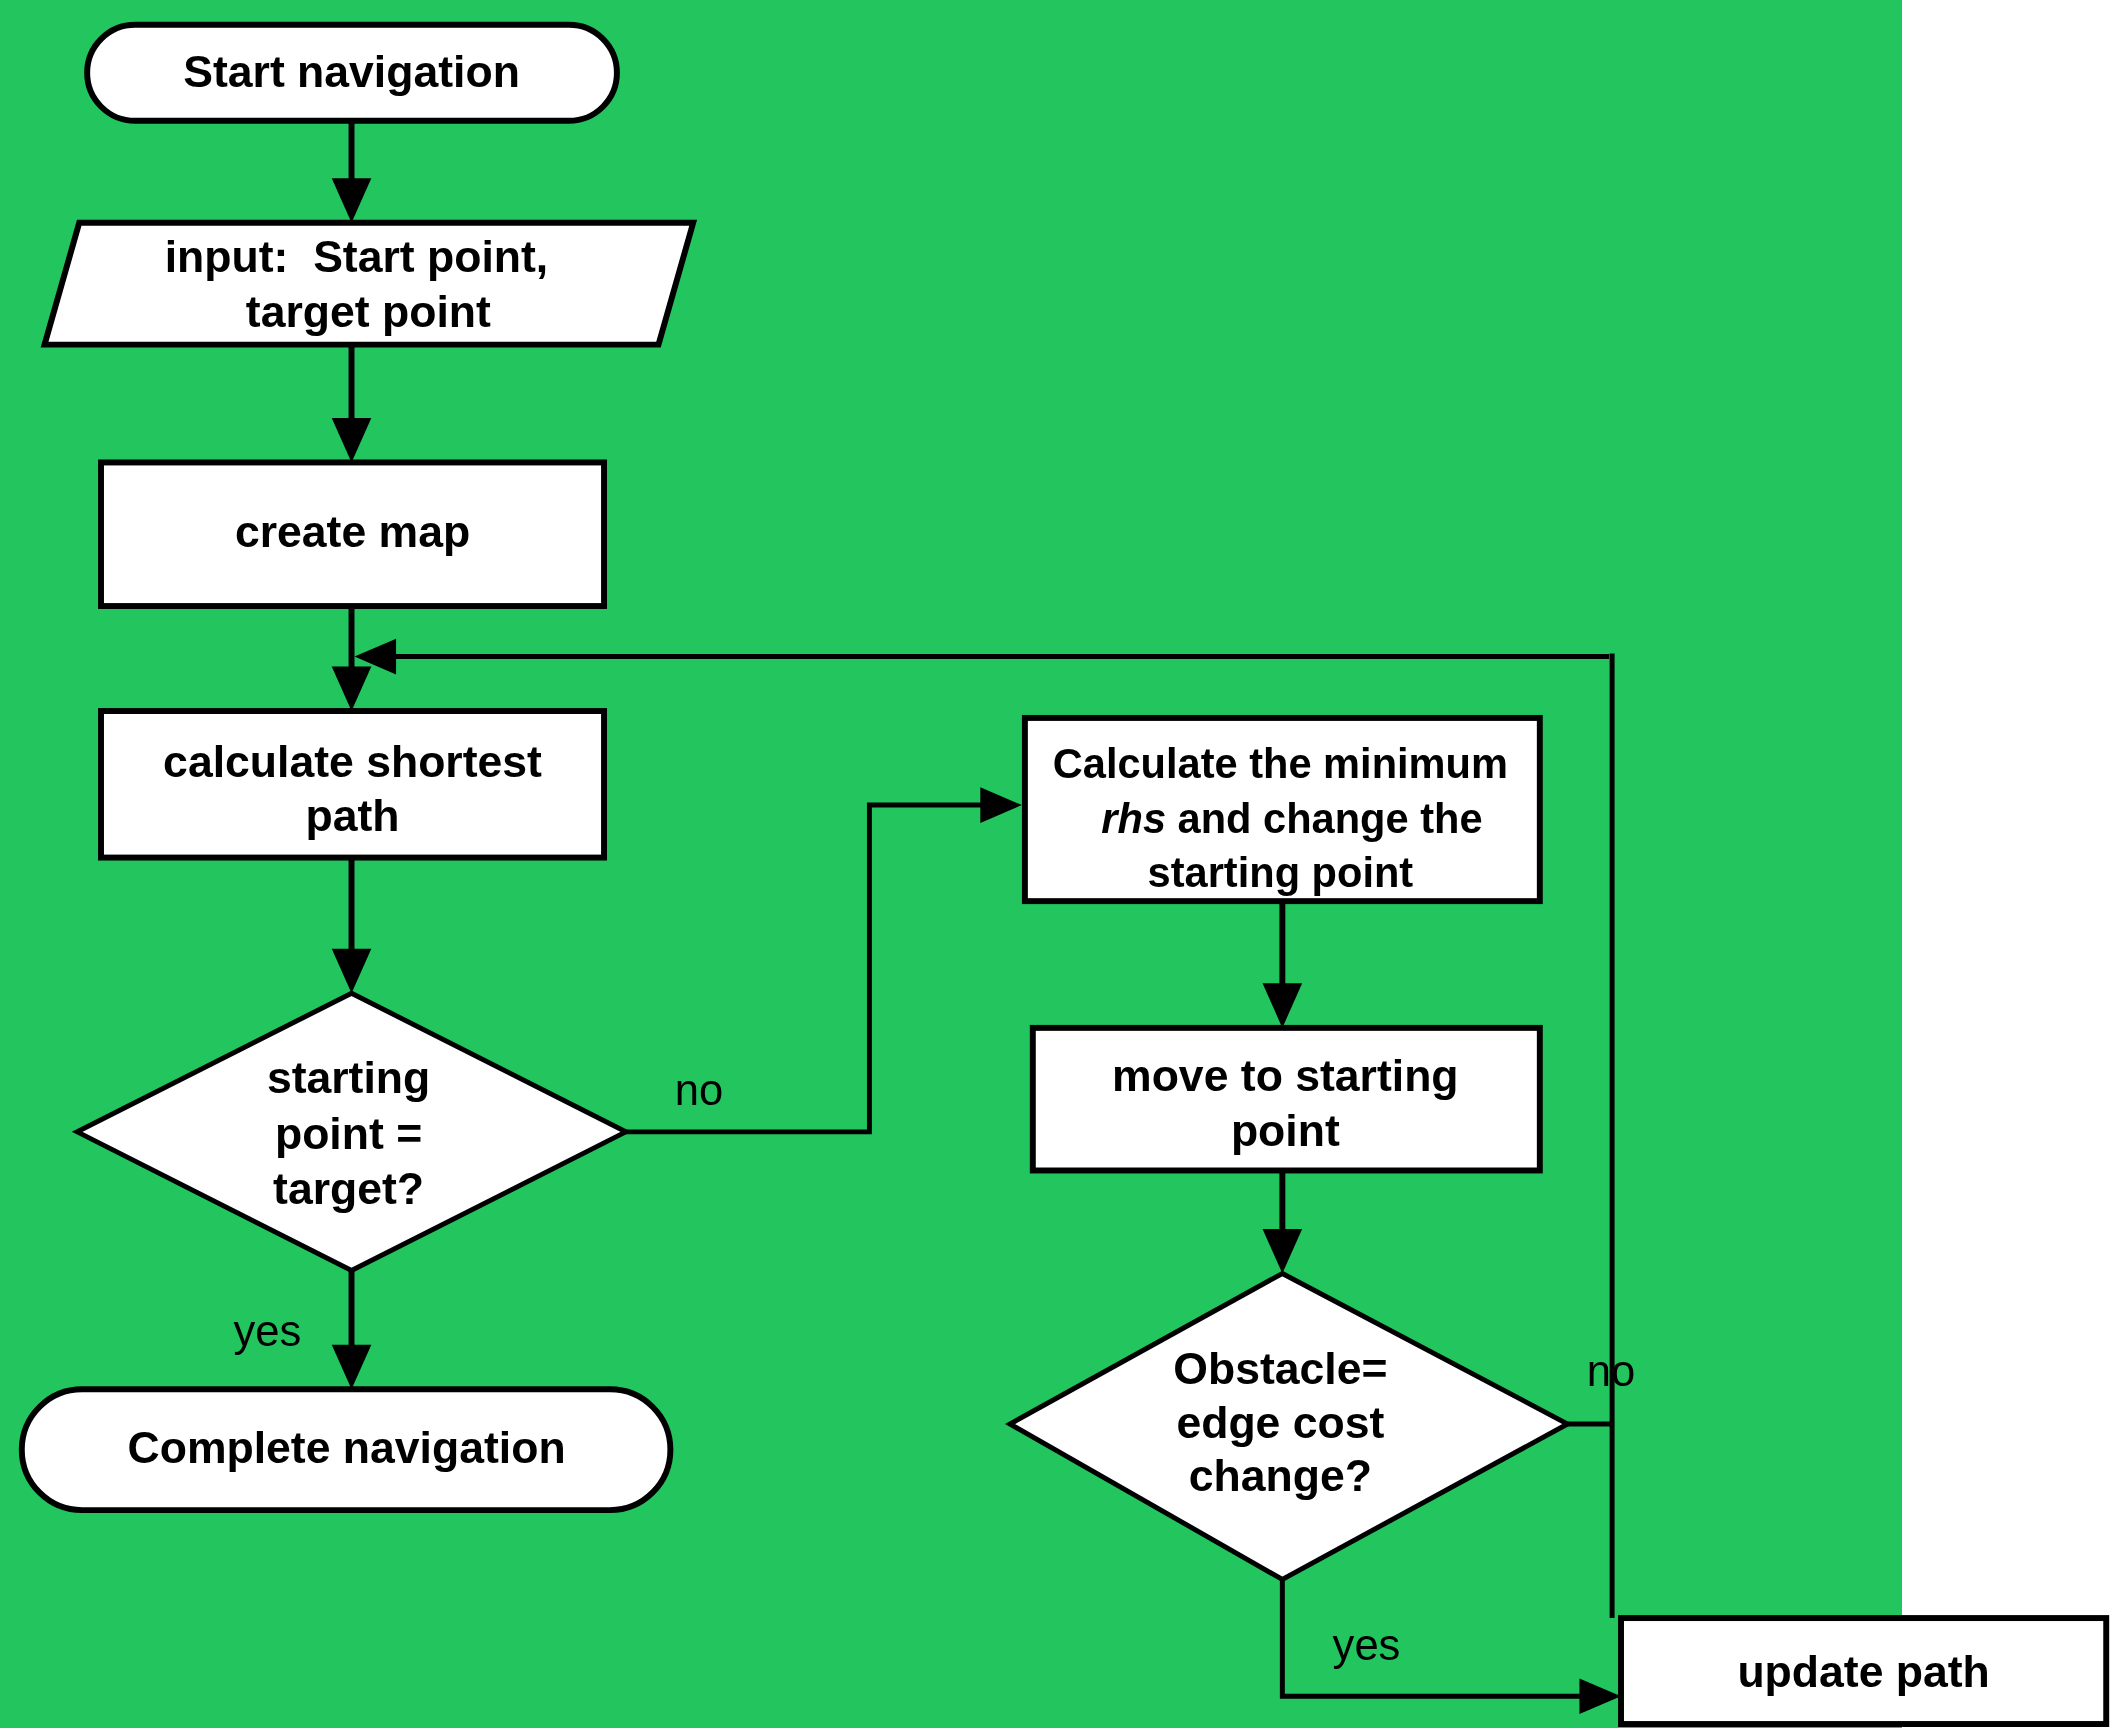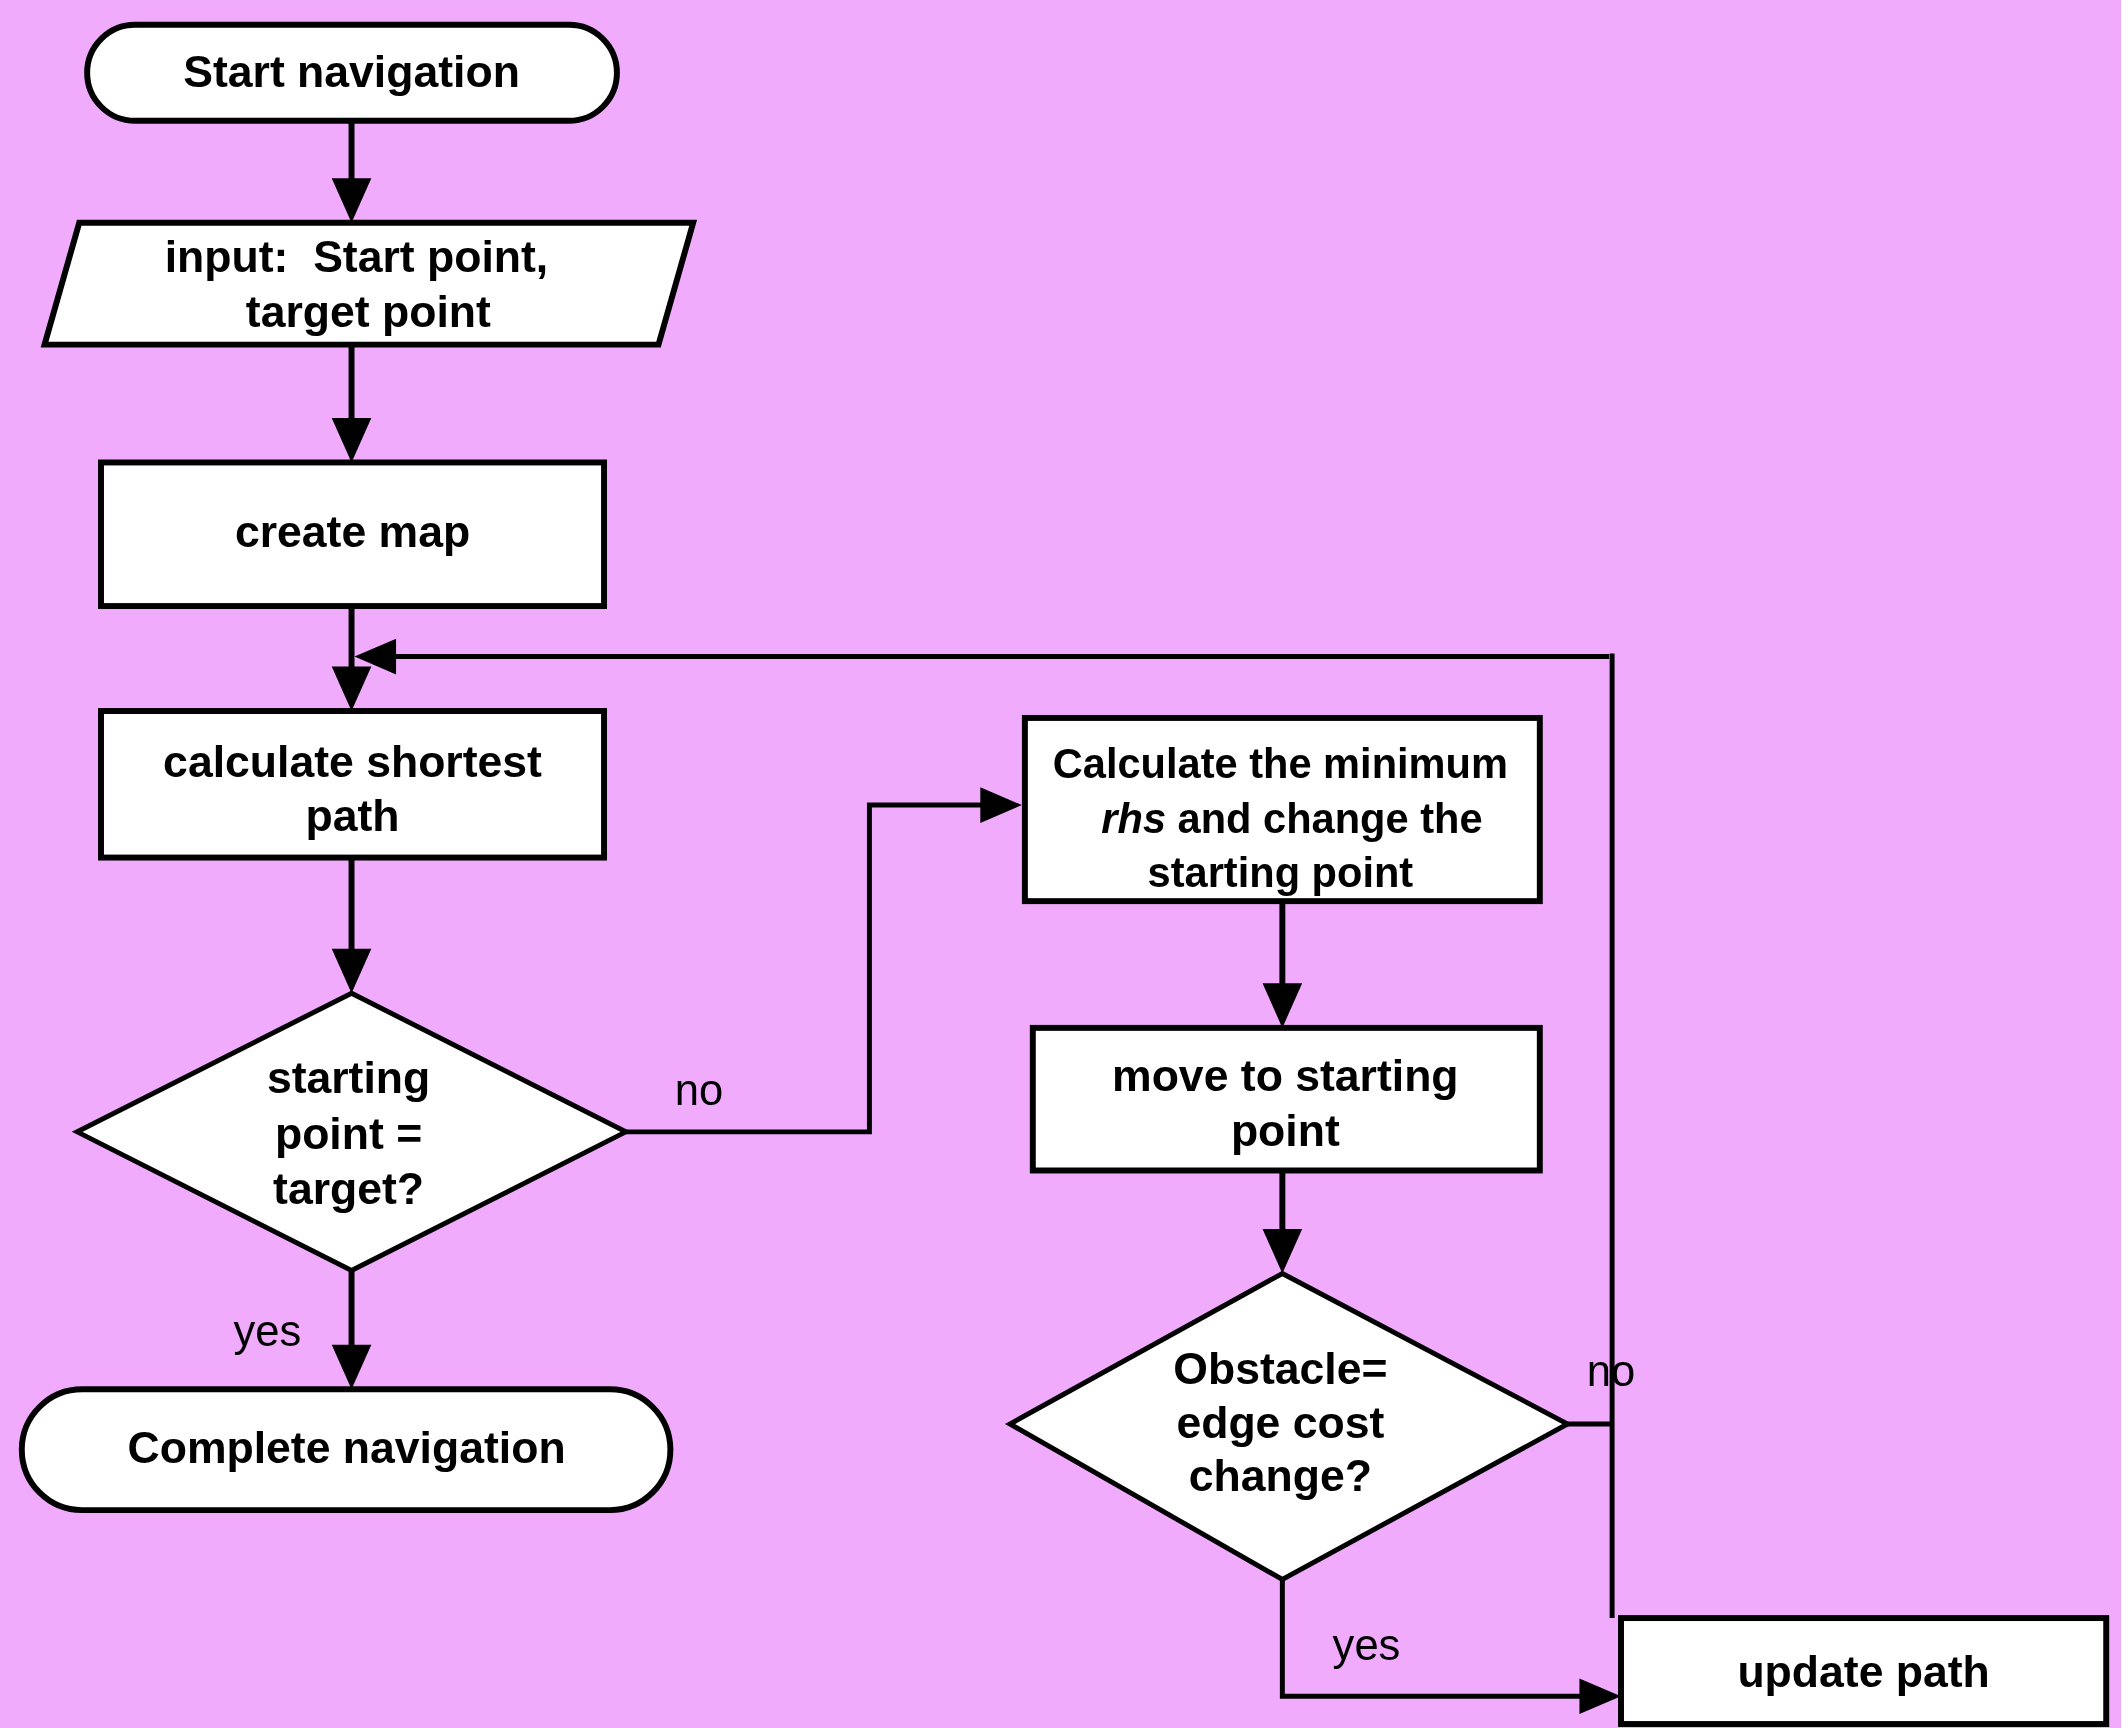--- a/index.html
+++ b/index.html
@@ -9,23 +9,23 @@
     background: #ffffff;
   }
   body {
     width: 2129px;
     height: 1729px;
     font-family: "Liberation Sans", sans-serif;
     overflow: hidden;
   }
   #flowchart-root {
     position: relative;
-    width: 2121px;
+    width: 1902px;
     height: 1729px;
-    background: #f0abfc;
+    background: #22c55e;
   }
   svg#flow-svg {
     display: block;
     width: 2129px;
     height: 1729px;
   }
   .node-shape {
     fill: #ffffff;
     stroke: #000000;
     stroke-width: 6;

